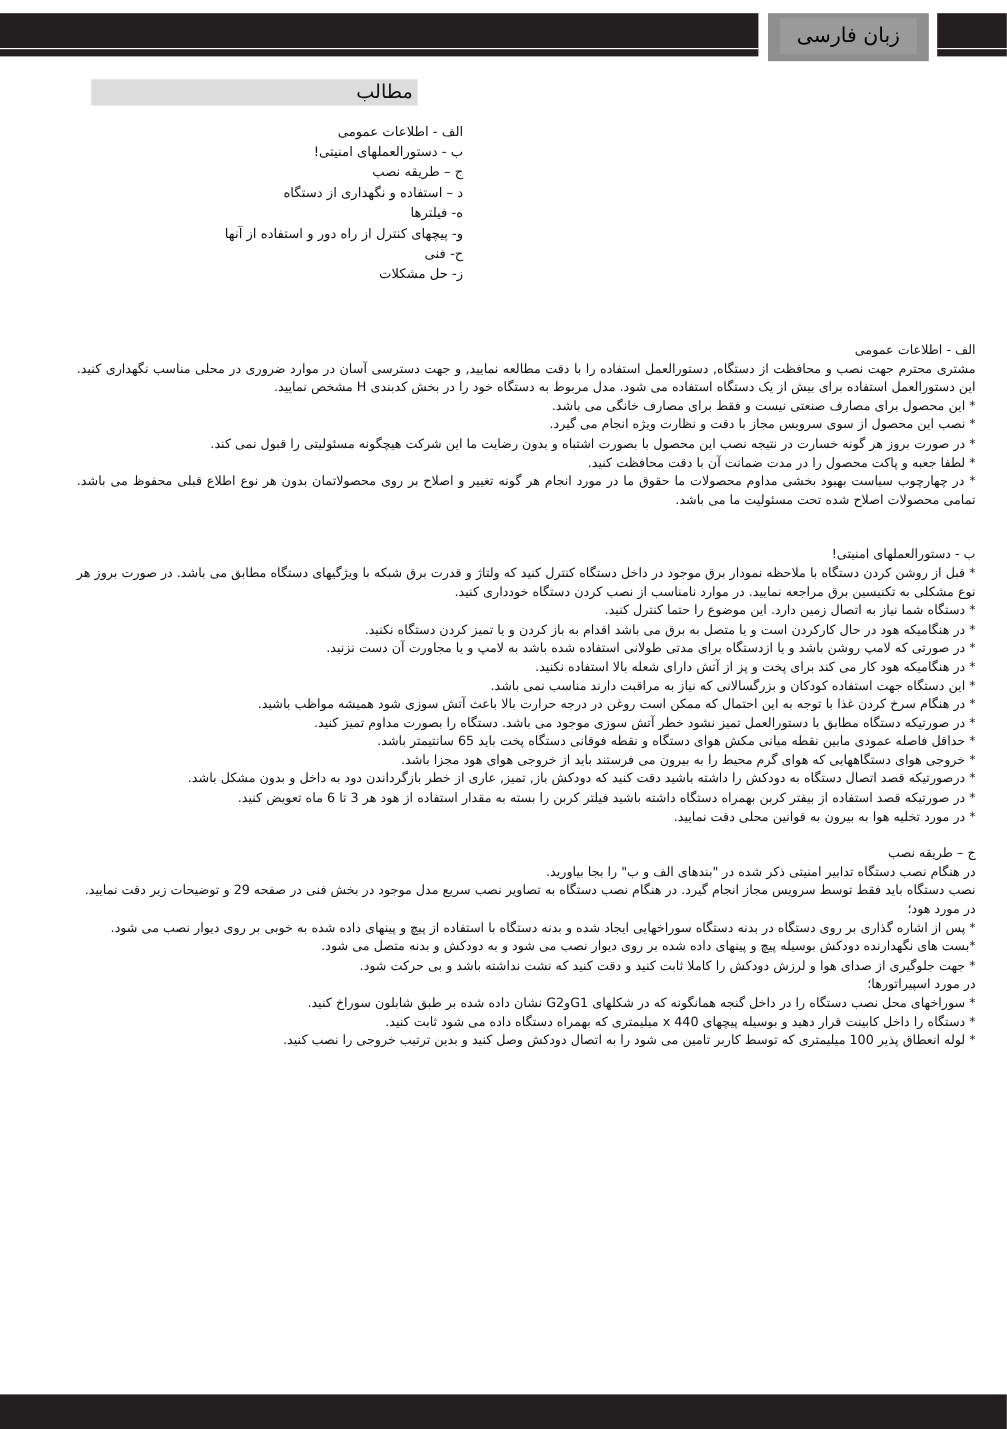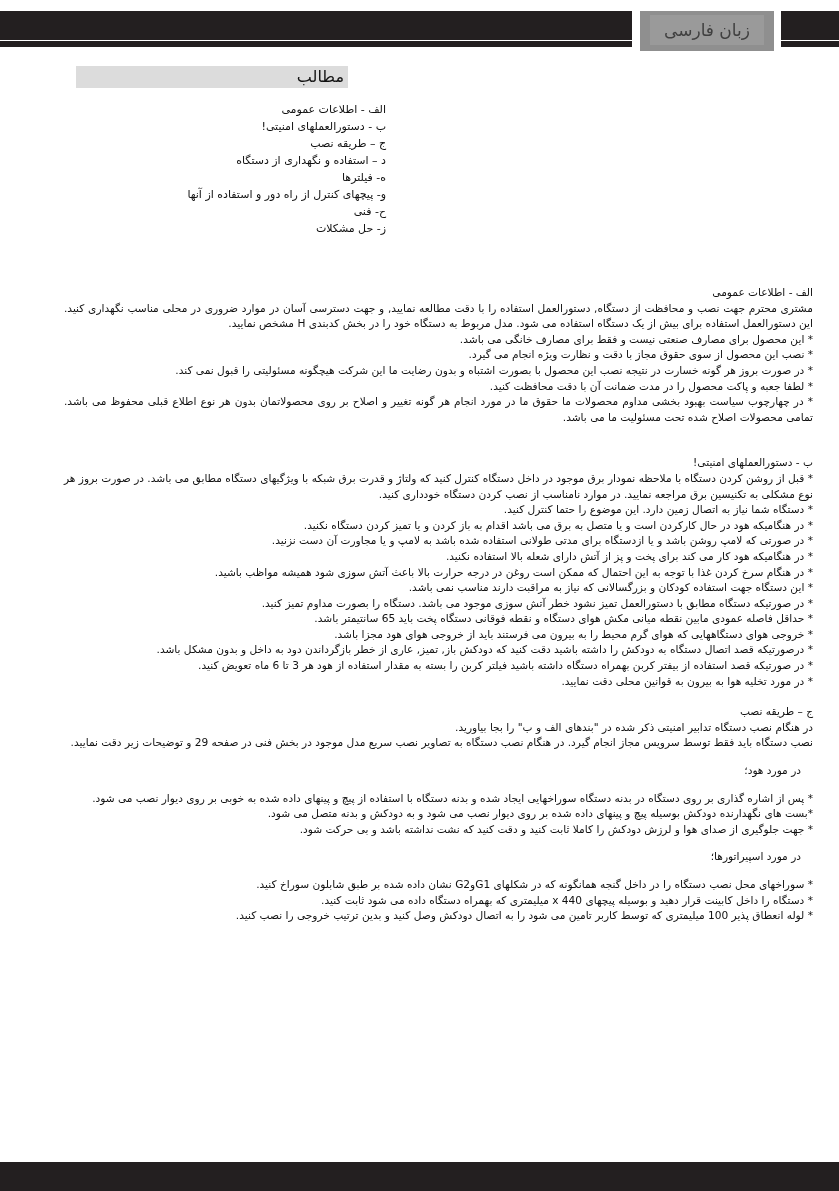--- a/index.html
+++ b/index.html
@@ -18,21 +18,21 @@
   }
   .hdr-left-line {
     position: absolute; left: 0; right: 0; top: 29px; height: 1px; background: #ffffff;
   }
   .hdr-lang {
     position: absolute; left: 640px; top: 11px; width: 134px; height: 40px;
     background: #8f8f8f;
   }
   .hdr-lang-inner {
     position: absolute; left: 10px; right: 10px; top: 4px; height: 30px;
-    background: #9a9a9a; color: #404040; font-size: 17px;
+    background: #9a9a9a; color: #000000; font-size: 17px;
     direction: rtl; text-align: center; line-height: 30px;
   }
   .hdr-right {
     position: absolute; left: 781px; top: 11px; width: 58px; height: 36px;
     background: #231f20;
   }
   .hdr-right-line {
     position: absolute; left: 0; right: 0; top: 29px; height: 1px; background: #ffffff;
   }
 
@@ -51,21 +51,21 @@
   .toc-list li { white-space: nowrap; }
 
   .content {
     position: absolute; left: 64px; right: 26px; top: 285px;
     direction: rtl; text-align: right; font-size: 10.6px; line-height: 15.6px;
   }
   .section { margin: 0; }
   .section + .section { margin-top: 30px; }
   .sec-title { margin: 0; }
   .para { margin: 0; text-align: justify; text-align-last: right; }
-  .sub { margin: 12px; }
+  .sub { margin: 0; }
   .sec-c { margin-top: 15px !important; }
 
   .footer {
     position: absolute; left: 0; right: 0; top: 1162px; height: 29px; background: #231f20;
   }
 </style>
 </head>
 <body>
 
 <div class="hdr-left">
@@ -92,35 +92,35 @@
   <li>ح- فنی</li>
   <li>ز- حل مشکلات</li>
 </ul>
 
 <div class="content">
 
   <div class="section">
     <p class="sec-title">الف - اطلاعات عمومی</p>
     <p class="para"> مشتری محترم    جهت نصب و محافظت از دستگاه, دستورالعمل استفاده را با دقت مطالعه نمایید, و جهت دسترسی آسان در موارد ضروری در محلی مناسب نگهداری کنید. این دستورالعمل استفاده برای بیش از یک دستگاه استفاده می شود. مدل مربوط به دستگاه خود را در بخش کدبندی H مشخص نمایید.</p>
     <p class="para">* این محصول برای مصارف صنعتی نیست و فقط برای مصارف خانگی می باشد.</p>
-    <p class="para">* نصب این محصول از سوی حقوق مجاز با دقت و نظارت ویژه انجام می گیرد.</p>
+    <p class="para">* نصب این محصول از سوی سرویس مجاز با دقت و نظارت ویژه انجام می گیرد.</p>
     <p class="para">* در صورت بروز هر گونه خسارت در نتیجه نصب این محصول با بصورت اشتباه و بدون رضایت ما این شرکت هیچگونه مسئولیتی را قبول نمی کند.</p>
     <p class="para">* لطفا جعبه و پاکت محصول را در مدت ضمانت آن با دقت محافظت کنید.</p>
     <p class="para">* در چهارچوب سیاست بهبود بخشی مداوم محصولات ما حقوق ما در مورد انجام هر گونه تغییر و اصلاح بر روی محصولاتمان بدون هر نوع اطلاع قبلی محفوظ می باشد. تمامی محصولات اصلاح شده تحت مسئولیت ما می باشد.</p>
   </div>
 
   <div class="section">
     <p class="sec-title">ب - دستورالعملهای امنیتی!</p>
     <p class="para">* قبل از روشن کردن دستگاه با ملاحظه نمودار برق موجود در داخل دستگاه کنترل کنید که ولتاژ و قدرت برق شبکه با ویژگیهای دستگاه مطابق می باشد. در صورت بروز هر نوع مشکلی به تکنیسین برق مراجعه نمایید. در موارد نامناسب از نصب کردن دستگاه خودداری کنید.</p>
     <p class="para">* دستگاه شما نیاز به اتصال زمین دارد. این موضوع را حتما کنترل کنید.</p>
     <p class="para">* در هنگامیکه هود در حال کارکردن است و یا متصل به برق می باشد اقدام به باز کردن و یا تمیز کردن دستگاه نکنید.</p>
     <p class="para">* در صورتی که لامپ روشن باشد و یا ازدستگاه برای مدتی طولانی استفاده شده باشد به لامپ و یا مجاورت آن دست نزنید.</p>
     <p class="para">* در هنگامیکه هود کار می کند برای پخت و پز از آتش دارای شعله بالا استفاده نکنید.</p>
+    <p class="para">* این دستگاه جهت استفاده کودکان و بزرگسالانی که نیاز به مراقبت دارند مناسب نمی باشد.</p>
     <p class="para">* در هنگام سرخ کردن غذا با توجه به این احتمال که ممکن است روغن در درجه حرارت بالا باعث آتش سوزی شود همیشه مواظب باشید.</p>
-    <p class="para">* این دستگاه جهت استفاده کودکان و بزرگسالانی که نیاز به مراقبت دارند مناسب نمی باشد.</p>
     <p class="para">* در صورتیکه دستگاه مطابق با دستورالعمل تمیز نشود خطر آتش سوزی موجود می باشد. دستگاه را بصورت مداوم تمیز کنید.</p>
     <p class="para">* حداقل فاصله عمودی مابین نقطه میانی مکش هوای دستگاه و نقطه فوقانی دستگاه پخت باید 65 سانتیمتر باشد.</p>
     <p class="para">* خروجی هوای دستگاههایی که هوای گرم محیط را به بیرون می فرستند باید از خروجی هوای هود مجزا باشد.</p>
     <p class="para">* درصورتیکه قصد اتصال دستگاه به دودکش را داشته باشید دقت کنید که دودکش باز, تمیز, عاری از خطر بازگرداندن دود به داخل و بدون مشکل باشد.</p>
     <p class="para">* در صورتیکه قصد استفاده از بیفتر کربن بهمراه دستگاه داشته باشید فیلتر کربن را بسته به مقدار استفاده از هود هر 3 تا 6 ماه تعویض کنید.</p>
     <p class="para">* در مورد تخلیه هوا به بیرون به قوانین محلی دقت نمایید.</p>
   </div>
 
   <div class="section sec-c">
     <p class="sec-title">ج – طریقه نصب</p>

